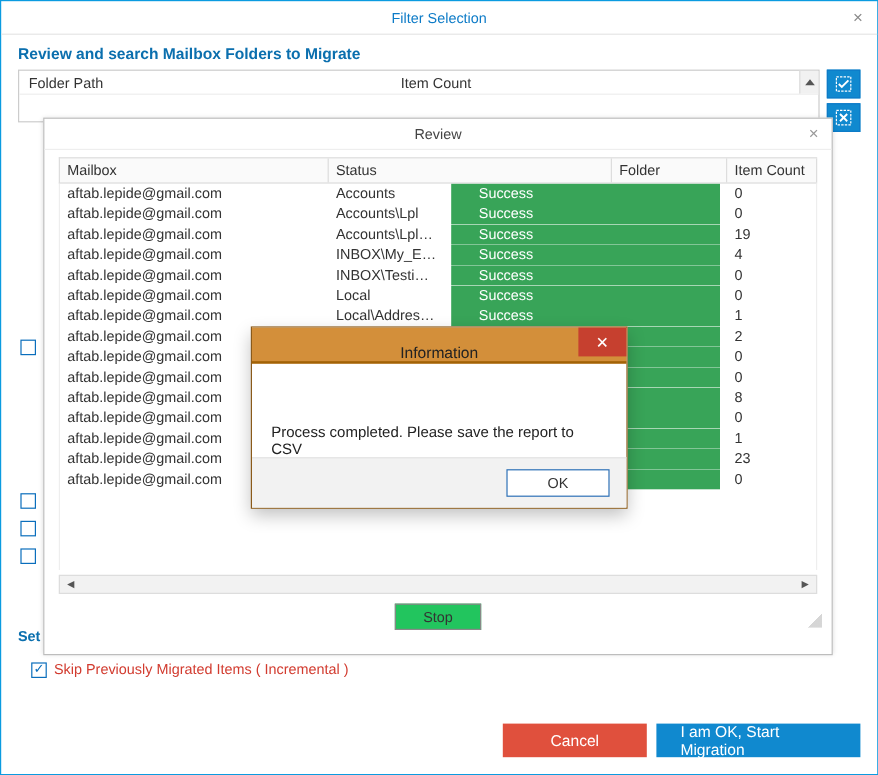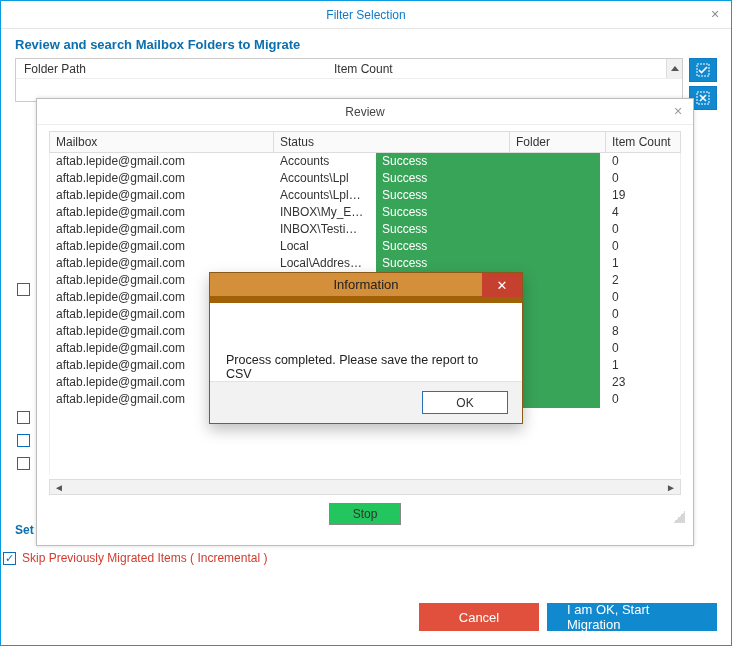--- a/index.html
+++ b/index.html
@@ -119,21 +119,21 @@
 
   .set-label {
     position:absolute;
     left:14px;
     color:#0b6fae;
     font-weight:600;
   }
 
   .skip-row {
     position:absolute;
-    left:2px;
+    left:25px;
     display:flex; align-items:center; gap:6px;
     color:#d23b2f;
     font-size:12px;
   }
 
   .footer-buttons {
     position:absolute;
     right:14px;
     bottom:14px;
     display:flex;
@@ -218,21 +218,21 @@
   .cc-mail   { width:224px; }
   .cc-folder { width:96px;  }
   .cc-status { width:236px; position:relative; padding:0; }
   .cc-count  { flex:1; }
 
   .status-pill {
     background:#38a458;
     color:#fff;
     height:100%;
     display:flex; align-items:center;
-    padding:0 6px;
+    padding:0 23px;
     width:100%;
     font-size:12px;
   }
 
   .sum-hscroll {
     margin:2px 12px 0 12px;
     height:16px;
     background:#f2f2f2;
     border:1px solid #ddd;
     display:flex; align-items:center; justify-content:space-between;
@@ -266,25 +266,25 @@
     left:209px; top:272px;
     width:314px; height:152px;
     border:1px solid #8a5a1a;
     background:#fff;
     box-shadow:0 6px 14px rgba(0,0,0,0.25);
     z-index:10;
   }
   .win-info .titlebar {
     height:30px;
     background:#d38f3a;
-    display:flex; align-items:center; justify-content:center;
+    display:flex; align-items:flex-end; justify-content:center;
     color:#222;
     font-size:13px;
     position:relative;
-    border-bottom:7px solid #a16207;
+    border-bottom:2px solid #a16207;
   }
   .win-info .titlebar .close {
     position:absolute; right:0; top:0;
     width:40px; height:24px;
     background:#c6402f;
     display:flex; align-items:center; justify-content:center;
     color:#fff; cursor:pointer;
     font-size:13px;
   }
   .info-body {

